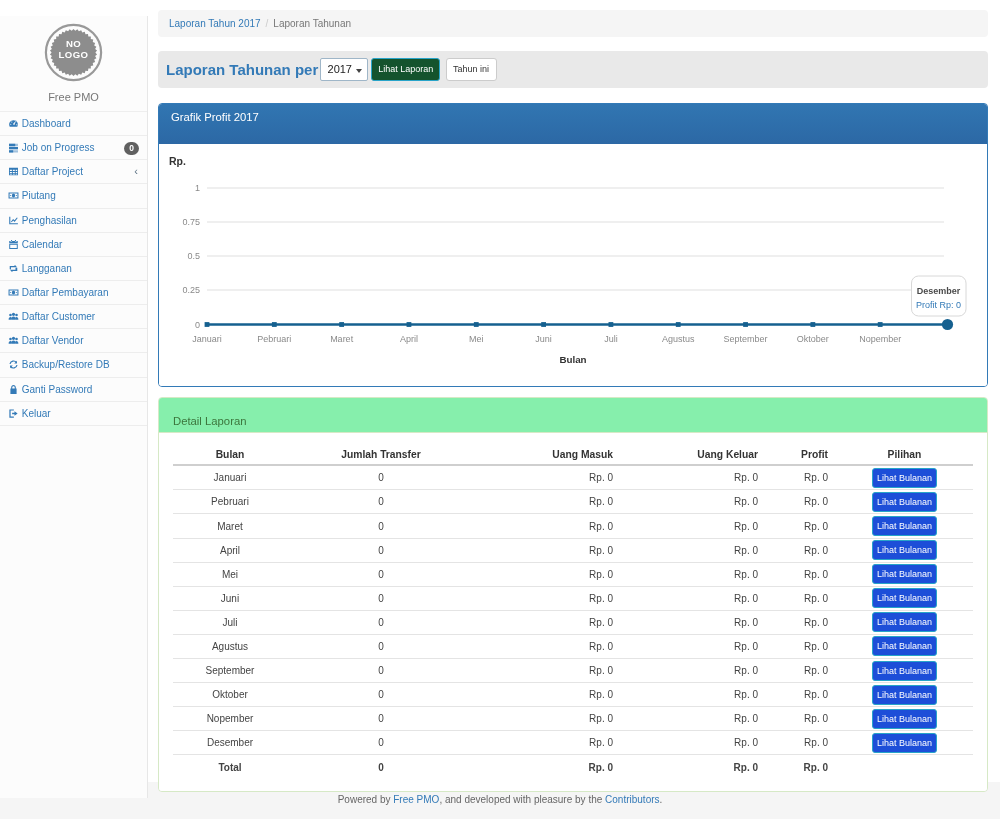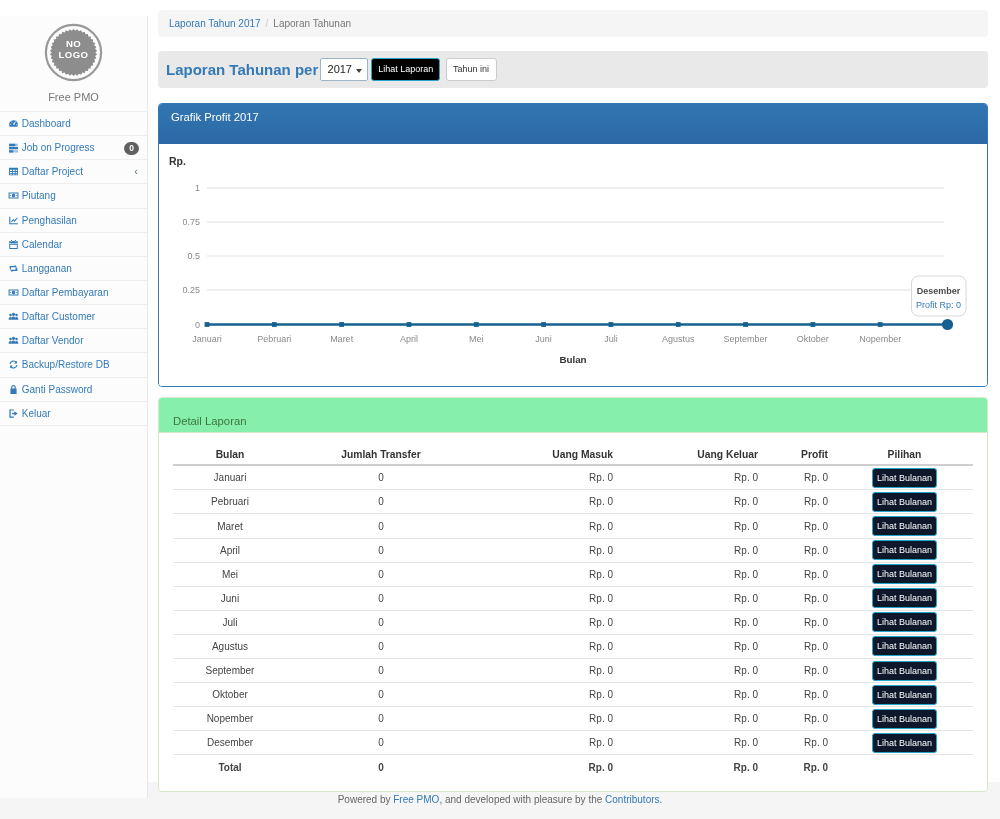--- a/index.html
+++ b/index.html
@@ -52,21 +52,21 @@
   padding:7px 8px;
 }
 .filterbar .lbl { color:#337ab7; font-weight:bold; font-size:15px; vertical-align:middle; }
 .sel {
   display:inline-block; position:relative; width:48px; height:23px; vertical-align:middle;
   border:1px solid #9fb6c8; border-radius:2px; background:#fff; margin-left:-1.5px;
   font-size:11px; color:#222; line-height:21px; text-align:left; padding-left:7px;
 }
 .sel .arr { position:absolute; right:5px; top:9.5px; width:0; height:0; border-left:3px solid transparent; border-right:3px solid transparent; border-top:4px solid #444; }
 .btn { display:inline-block; vertical-align:middle; border-radius:3px; font-size:9px; line-height:13px; text-align:center; cursor:default; }
-.btn-info { background:#000000; border:1px solid #28a4c9; color:#fff; margin-left:1px; width:69px; height:23px; padding:4px 0; }
+.btn-info { background:#14532d; border:1px solid #28a4c9; color:#fff; margin-left:1px; width:69px; height:23px; padding:4px 0; }
 .btn-default { background:#fff; border:1px solid #ccc; color:#333; margin-left:2.5px; width:51px; height:23px; padding:4px 4px; }
 
 .panel { border-radius:4px; }
 .panel-primary { margin-top:15px; border:1px solid #337ab7; }
 .panel-primary .phead {
   background:linear-gradient(#3176b2,#2c68a5); color:#fff; font-size:11.3px;
   padding:6.5px 12px; height:40px; border-radius:3px 3px 0 0;
 }
 .panel-success { margin-top:10px; border:1px solid #d6e9c6; }
 .panel-success .phead {
@@ -79,21 +79,21 @@
 .chartbody { position:relative; height:242px; }
 
 .tablebody { padding:11px 14px 11.5px 14px; }
 table.rekap { width:800px; border-collapse:collapse; table-layout:fixed; font-size:10px; }
 table.rekap th { font-weight:bold; border-bottom:2px solid #cfcfcf; padding:3.65px 8px; line-height:13px; font-size:10.3px; color:#333; }
 table.rekap td { border-top:1px solid #e4e4e4; padding:1.55px 8px; color:#444; height:24.1px; line-height:17px; }
 table.rekap tr.first td { border-top:none; }
 table.rekap .c { text-align:center; }
 table.rekap .r { text-align:right; }
 .btn-bul {
-  display:inline-block; background:#0f172a; border:1px solid #28a4c9; color:#fff;
+  display:inline-block; background:#1d4ed8; border:1px solid #28a4c9; color:#fff;
   font-size:9px; line-height:12px; padding:3px 0; width:65px; text-align:center; border-radius:3px;
 }
 .totalrow td { font-weight:bold; color:#333; }
 
 .footer { text-align:center; padding-top:12px; color:#666; font-size:10px; }
 </style>
 </head>
 <body>
 <div class="wrap">
   <div class="sidebar">

